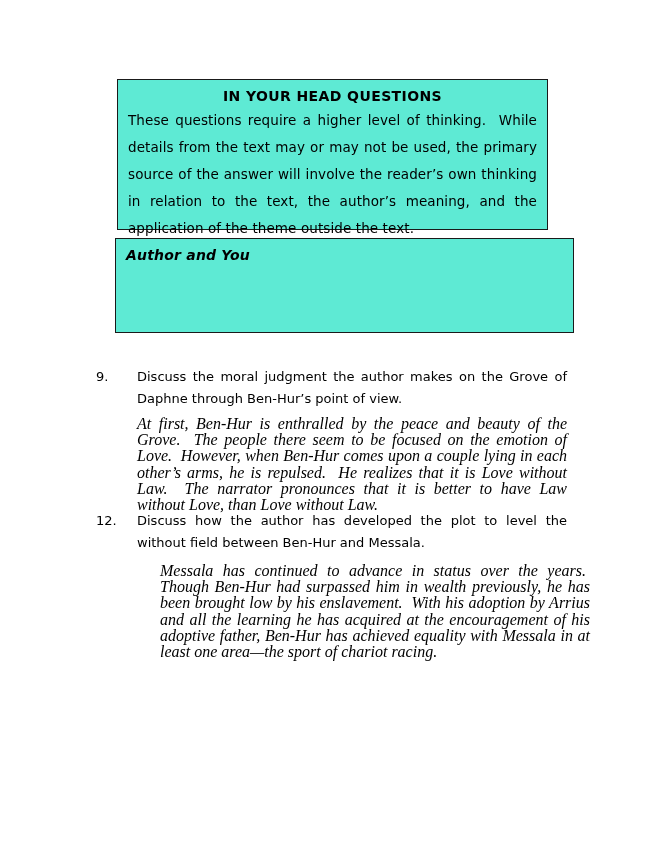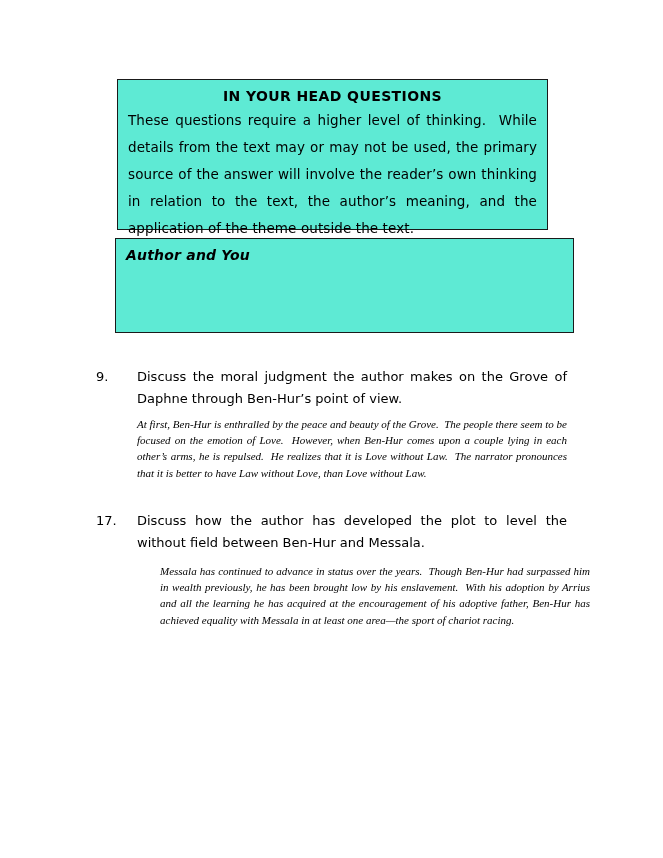--- a/index.html
+++ b/index.html
@@ -80,21 +80,21 @@
   .q9 { top: 366px; }
   .q10 { top: 510px; }
 
   
   .answer {
     position: absolute;
     left: 137px;
     width: 430px;
     font-family: "Liberation Serif", "DejaVu Serif", serif;
     font-style: italic;
-    font-size: 11px;
+    font-size: 16px;
     line-height: 16.2px;
     text-align: justify;
   }
   .a9 { top: 416px; }
   .a10 { top: 563px; margin-left: 23px; }
 </style>
 </head>
 <body>
 
 <div class="page">
@@ -108,18 +108,18 @@
     <h2 class="box-title italic">Author and You</h2>
   </section>
 
   <div class="question-row q9">
     <div class="q-number">9.</div>
     <div class="q-prompt">Discuss the moral judgment the author makes on the Grove of Daphne through Ben-Hur’s point of view.</div>
   </div>
   <p class="answer a9">At first, Ben-Hur is enthralled by the peace and beauty of the Grove.&nbsp; The people there seem to be focused on the emotion of Love.&nbsp; However, when Ben-Hur comes upon a couple lying in each other’s arms, he is repulsed.&nbsp; He realizes that it is Love without Law.&nbsp; The narrator pronounces that it is better to have Law without Love, than Love without Law.</p>
 
   <div class="question-row q10">
-    <div class="q-number">17.</div>
+    <div class="q-number">12.</div>
     <div class="q-prompt">Discuss how the author has developed the plot to level the without field between Ben-Hur and Messala.</div>
   </div>
   <p class="answer a10">Messala has continued to advance in status over the years.&nbsp; Though Ben-Hur had surpassed him in wealth previously, he has been brought low by his enslavement.&nbsp; With his adoption by Arrius and all the learning he has acquired at the encouragement of his adoptive father, Ben-Hur has achieved equality with Messala in at least one area—the sport of chariot racing.</p>
 
 </div>
 
 </body></html>

